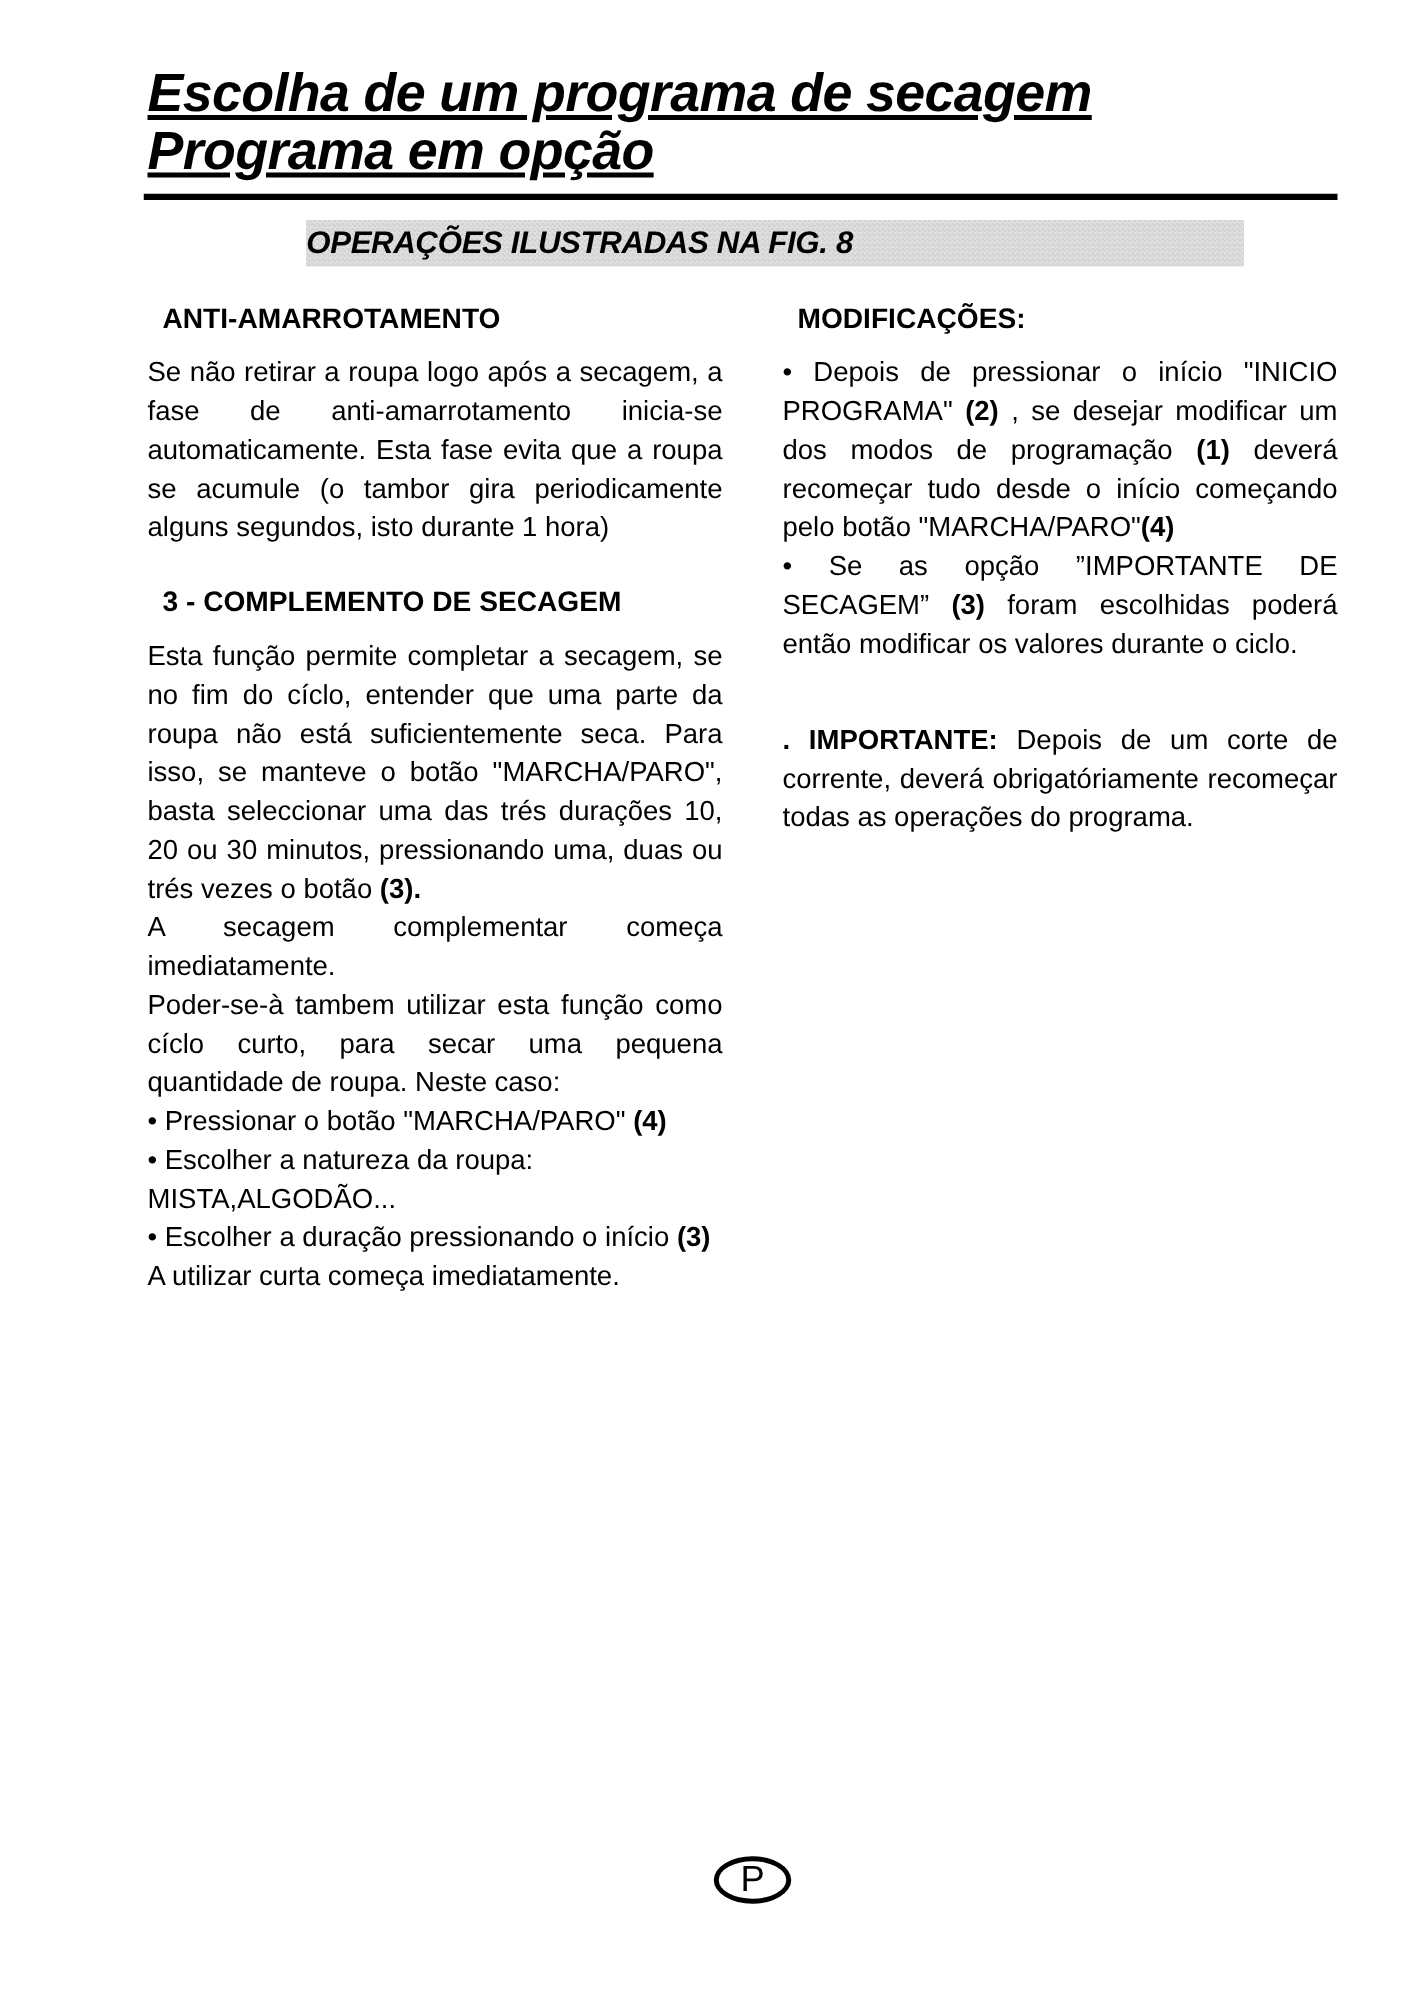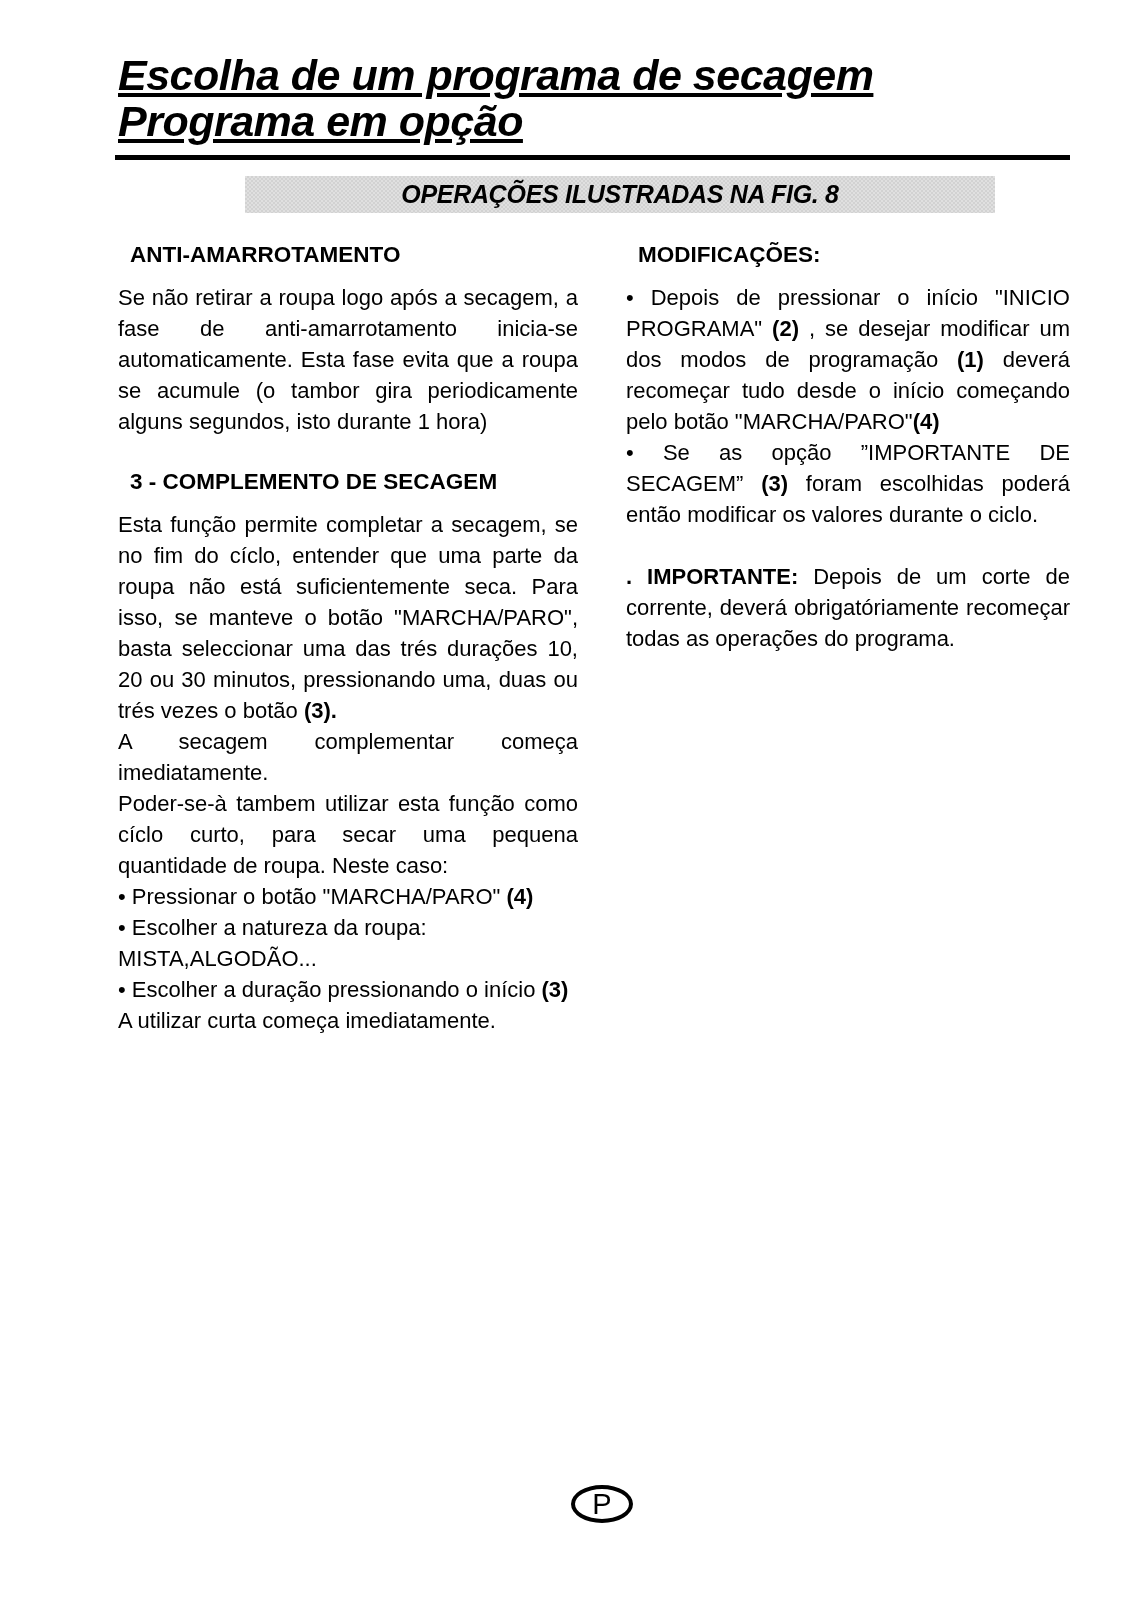--- a/index.html
+++ b/index.html
@@ -26,21 +26,21 @@
     height:5px;
     background:#000;
   }
   .banner{
     margin:16px 0 0 245px;
     width:750px;
     height:37px;
     background:#d8d8d8;
     background-image:repeating-conic-gradient(#d2d2d2 0% 25%, #e0e0e0 0% 50%);
     background-size:4px 4px;
-    display:flex;align-items:center;justify-content:center;
+    display:flex;align-items:center;justify-content:flex-start;
     font-weight:bold;font-style:italic;
     font-size:25px;
     letter-spacing:-0.3px;
   }
   .columns{
     display:flex;
     margin:14px 64px 0 118px;
     gap:48px;
   }
   .col{font-size:22px;line-height:31px;}
@@ -50,21 +50,21 @@
     font-weight:bold;
     font-size:22.5px;
     margin:12px;
   }
   .para{
     margin:0;
     text-align:justify;
   }
   .para.noj{text-align:left;}
   .gap-section{margin-top:29px;}
-  .gap-para{margin-top:31px;}
+  .gap-para{margin-top:46px;}
   .b{font-weight:bold;}
   .lang-oval{
     position:absolute;
     left:571px;top:1485px;
     width:62px;height:38px;
     border:4px solid #000;
     border-radius:50%;
     display:flex;align-items:center;justify-content:center;
     font-size:29px;
     box-sizing:border-box;

